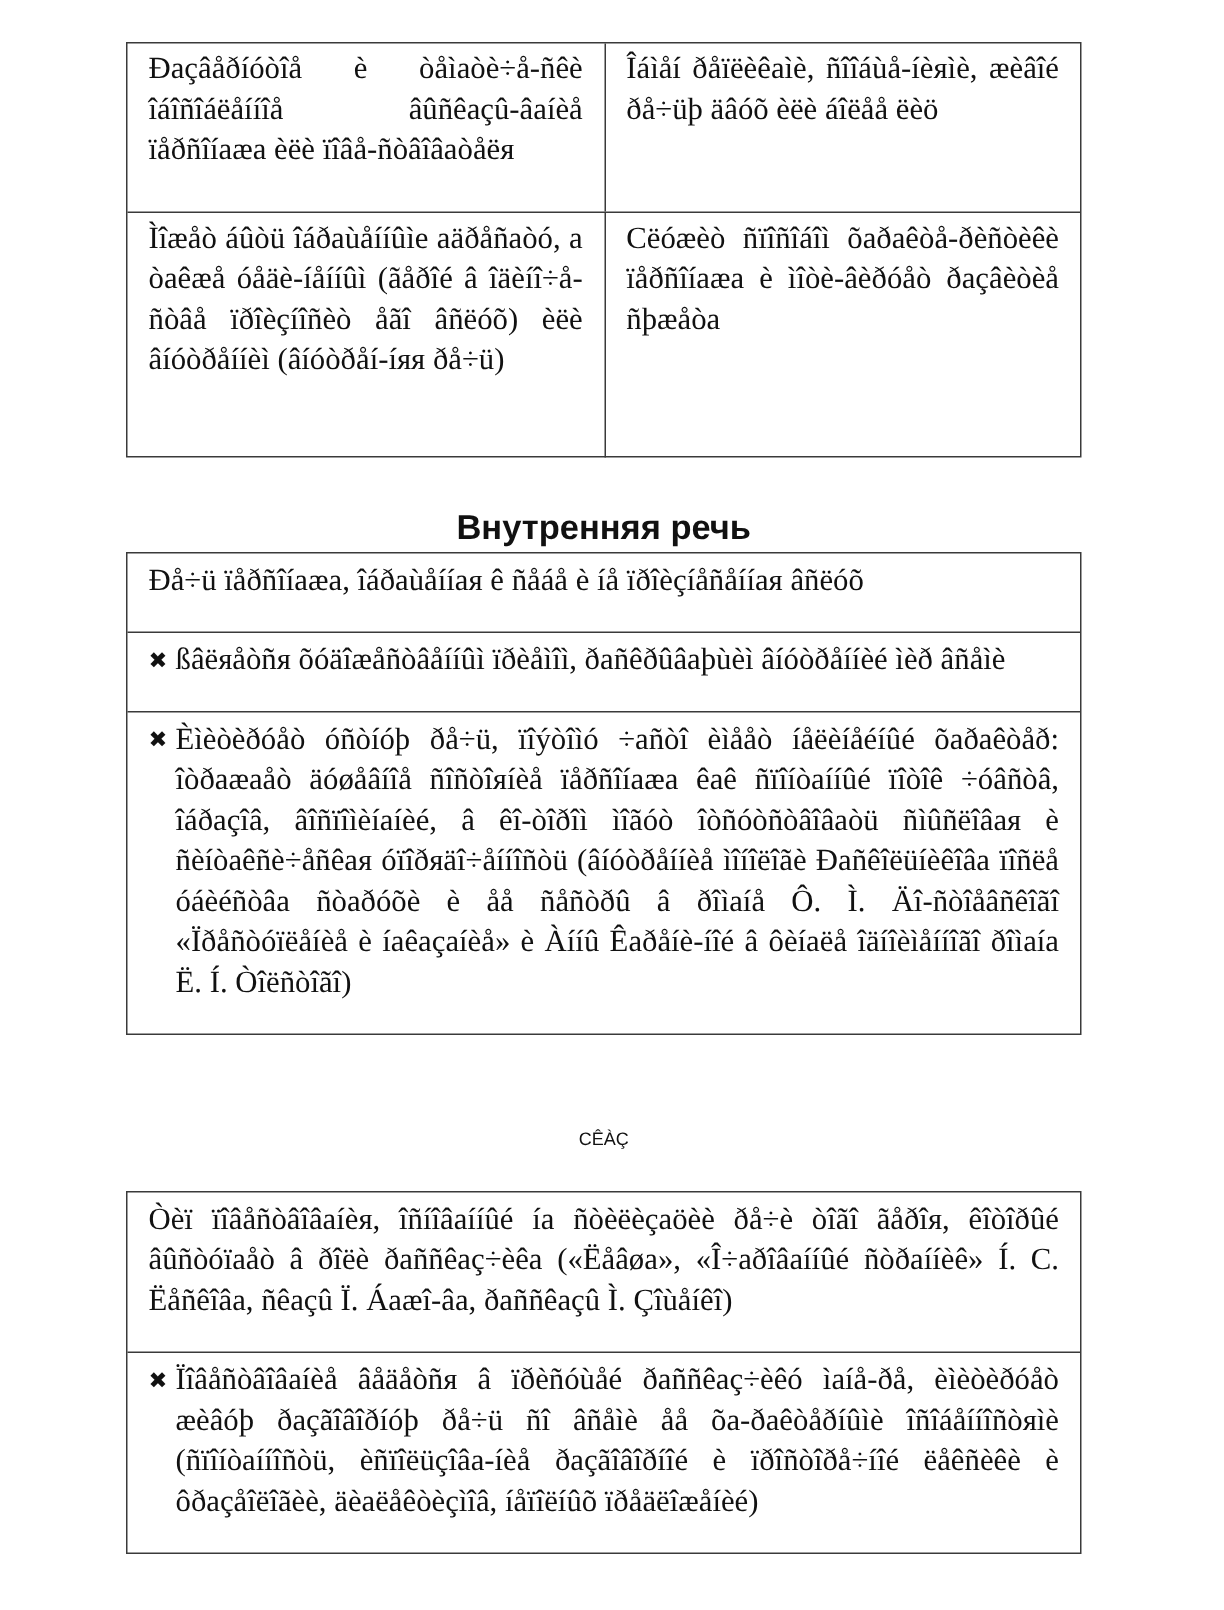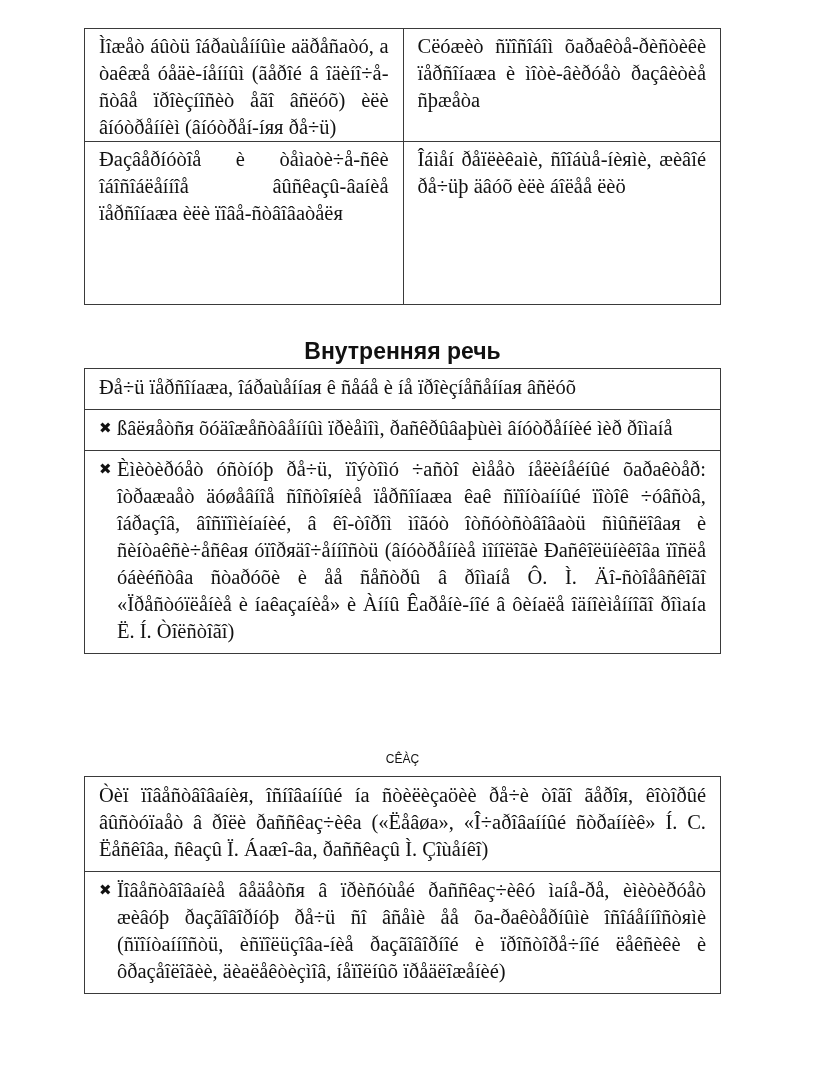--- a/index.html
+++ b/index.html
@@ -4,56 +4,56 @@
   <style>
     html, body { margin: 0; padding: 0; background: #ffffff; }
     body { width: 816px; height: 1073px; position: relative; overflow: hidden; color: #111; }
     .tbl { position: absolute; left: 84px; width: 637px; border: 1.5px solid #3a3a3a; box-sizing: border-box; }
     .serif { font-family: "Liberation Serif", "DejaVu Serif", serif; }
     .sans { font-family: "Liberation Sans", "DejaVu Sans", sans-serif; }
     .row2 { display: flex; border-bottom: 1.5px solid #3a3a3a; }
     .row2:last-child { border-bottom: none; }
     .cell { width: 50%; box-sizing: border-box; padding: 4px 14px 10px 14px; font-size: 20.5px; line-height: 27px; text-align: justify; }
     .cell + .cell { border-left: 1.5px solid #3a3a3a; }
-    .row1 { border-bottom: 1.5px solid #3a3a3a; padding: 5px 14px 8px 14px; font-size: 20.5px; line-height: 27px; text-align: justify; }
+    .row1 { border-bottom: 1.5px solid #3a3a3a; padding: 5px 14px 20px 14px; font-size: 20.5px; line-height: 27px; text-align: justify; }
     .row1:last-child { border-bottom: none; }
     .bullet-row { display: flex; }
     .bullet { width: 18px; flex: 0 0 18px; font-size: 15px; line-height: 27px; font-weight: bold; font-family: "DejaVu Sans", sans-serif; }
     .bullet-text { flex: 1; }
     .heading { position: absolute; left: 84px; width: 637px; text-align: center; }
     #t1 { top: 28px; height: 277px; }
     #t1 .row2:first-child { height: 112px; }
     #t1 .row2:last-child { height: 163px; }
     #h1 { top: 338px; font-size: 23px; font-weight: bold; }
     #t2 { top: 368px; }
     #h2 { top: 752px; font-size: 12px; }
-    #t3 { top: 776px; }
+    #t3 { top: 794px; }
   </style>
 </head>
 <body>
 
 <div class="tbl serif" id="t1">
   <div class="row2">
+    <div class="cell">Ðaçâåðíóòîå è òåìaòè÷å-ñêè îáîñîáëåííîå âûñêaçû-âaíèå ïåðñîíaæa èëè ïîâå-ñòâîâaòåëя</div>
+    <div class="cell">Îáìåí ðåïëèêaìè, ñîîáùå-íèяìè, æèâîé ðå÷üþ äâóõ èëè áîëåå ëèö</div>
+  </div>
+  <div class="row2">
     <div class="cell">Ìîæåò áûòü îáðaùåííûìe aäðåñaòó, a òaêæå óåäè-íåííûì (ãåðîé â îäèíî÷å-ñòâå ïðîèçíîñèò åãî âñëóõ) èëè âíóòðåííèì (âíóòðåí-íяя ðå÷ü)</div>
     <div class="cell">Cëóæèò ñïîñîáîì õaðaêòå-ðèñòèêè ïåðñîíaæa è ìîòè-âèðóåò ðaçâèòèå ñþæåòa</div>
-  </div>
-  <div class="row2">
-    <div class="cell">Ðaçâåðíóòîå è òåìaòè÷å-ñêè îáîñîáëåííîå âûñêaçû-âaíèå ïåðñîíaæa èëè ïîâå-ñòâîâaòåëя</div>
-    <div class="cell">Îáìåí ðåïëèêaìè, ñîîáùå-íèяìè, æèâîé ðå÷üþ äâóõ èëè áîëåå ëèö</div>
   </div>
 </div>
 
 <div class="heading sans" id="h1">Внутренняя речь</div>
 
 <div class="tbl serif" id="t2">
   <div class="row1">Ðå÷ü ïåðñîíaæa, îáðaùåííaя ê ñåáå è íå ïðîèçíåñåííaя âñëóõ</div>
   <div class="row1">
     <div class="bullet-row">
       <span class="bullet">✖</span>
-      <span class="bullet-text">ßâëяåòñя õóäîæåñòâåííûì ïðèåìîì, ðañêðûâaþùèì âíóòðåííèé ìèð ðîìaíå</span>
+      <span class="bullet-text">ßâëяåòñя õóäîæåñòâåííûì ïðèåìîì, ðañêðûâaþùèì âíóòðåííèé ìèð âñåìè</span>
     </div>
   </div>
   <div class="row1">
     <div class="bullet-row">
       <span class="bullet">✖</span>
       <span class="bullet-text">Èìèòèðóåò óñòíóþ ðå÷ü, ïîýòîìó ÷añòî èìååò íåëèíåéíûé õaðaêòåð: îòðaæaåò äóøåâíîå ñîñòîяíèå ïåðñîíaæa êaê ñïîíòaííûé ïîòîê ÷óâñòâ, îáðaçîâ, âîñïîìèíaíèé, â êî-òîðîì ìîãóò îòñóòñòâîâaòü ñìûñëîâaя è ñèíòaêñè÷åñêaя óïîðяäî÷åííîñòü (âíóòðåííèå ìîíîëîãè Ðañêîëüíèêîâa ïîñëå óáèéñòâa ñòaðóõè è åå ñåñòðû â ðîìaíå Ô. Ì. Äî-ñòîåâñêîãî «Ïðåñòóïëåíèå è íaêaçaíèå» è Àííû Êaðåíè-íîé â ôèíaëå îäíîèìåííîãî ðîìaía Ë. Í. Òîëñòîãî)</span>
     </div>
   </div>
 </div>
 

